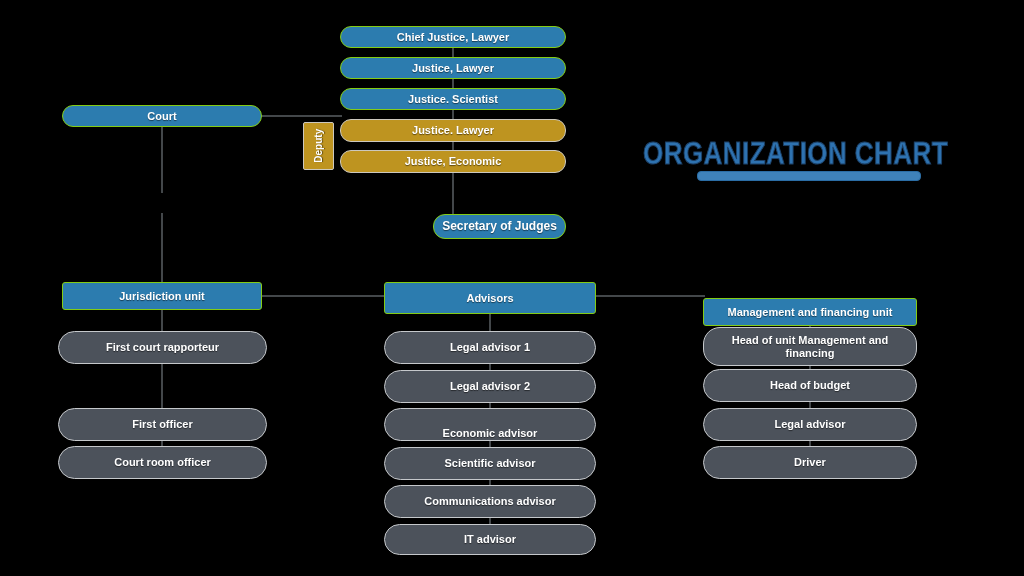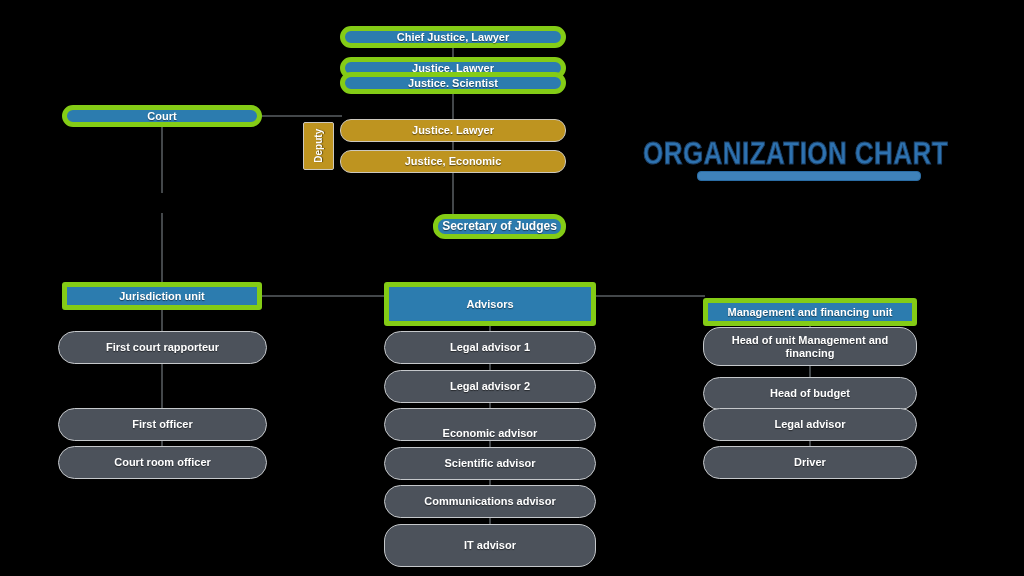--- a/index.html
+++ b/index.html
@@ -7,21 +7,21 @@
     position:relative; width:1024px; height:576px; background:#000000;
     overflow:hidden; font-family:"Liberation Sans", sans-serif;
   }
   .line { position:absolute; background:#43474a; z-index:1; }
   .node {
     position:absolute; z-index:2; box-sizing:border-box;
     display:flex; align-items:center; justify-content:center;
     color:#ffffff; font-weight:bold; font-size:11px; text-align:center;
     text-shadow:0 1px 1px rgba(0,0,0,.5); line-height:1.15;
   }
-  .blue { background:#2c7caf; border:5px solid #84cc16; }
+  .blue { background:#2c7caf; border:1px solid #84cc16; }
   .gold { background:#be9420; border:1px solid #ccc8be; }
   .gray { background:#4c525b; border:1px solid #c5c8cb; }
   .rounded { border-radius:11px; }
   .pill    { border-radius:17px; }
   .header  { border-radius:3px; }
   .small   { font-size:12px; }
   #deputy span {
     transform:rotate(-90deg); white-space:nowrap; font-size:10px;
   }
   #chart-title {
@@ -51,21 +51,21 @@
   <div class="line" style="left:161px; top:309px; width:2px; height:150px;"></div>
   <div class="line" style="left:489px; top:310px; width:2px; height:227px;"></div>
   <div class="line" style="left:809px; top:310px; width:2px; height:149px;"></div>
 
   <div class="node blue rounded" style="left:340px; top:26px; width:226px; height:22px;">
     <span>Chief Justice, Lawyer</span>
   </div>
   <div class="node blue rounded" style="left:340px; top:57px; width:226px; height:22px;">
     <span>Justice, Lawyer</span>
   </div>
-  <div class="node blue rounded" style="left:340px; top:72px; width:226px; height:22px;">
+  <div class="node blue rounded" style="left:340px; top:88px; width:226px; height:22px;">
     <span>Justice. Scientist</span>
   </div>
   <div class="node gold rounded" style="left:340px; top:119px; width:226px; height:23px;">
     <span>Justice. Lawyer</span>
   </div>
   <div class="node gold rounded" style="left:340px; top:150px; width:226px; height:23px;">
     <span>Justice, Economic</span>
   </div>
 
   <div class="node blue rounded" style="left:62px; top:105px; width:200px; height:22px;">
@@ -87,49 +87,49 @@
   <div class="node gray pill" style="left:58px; top:331px; width:209px; height:33px;">
     <span>First court rapporteur</span>
   </div>
   <div class="node gray pill" style="left:58px; top:408px; width:209px; height:33px;">
     <span>First officer</span>
   </div>
   <div class="node gray pill" style="left:58px; top:446px; width:209px; height:33px;">
     <span>Court room officer</span>
   </div>
 
-  <div class="node blue header" style="left:384px; top:282px; width:212px; height:44px;">
+  <div class="node blue header" style="left:384px; top:282px; width:212px; height:32px;">
     <span>Advisors</span>
   </div>
   <div class="node gray pill" style="left:384px; top:331px; width:212px; height:33px;">
     <span>Legal advisor 1</span>
   </div>
   <div class="node gray pill" style="left:384px; top:370px; width:212px; height:33px;align-items:center;">
     <span>Legal advisor 2</span>
   </div>
   <div class="node gray pill" style="left:384px; top:408px; width:212px; height:33px;align-items:flex-end;">
     <span>Economic advisor</span>
   </div>
   <div class="node gray pill" style="left:384px; top:447px; width:212px; height:33px;">
     <span>Scientific advisor</span>
   </div>
   <div class="node gray pill" style="left:384px; top:485px; width:212px; height:33px;">
     <span>Communications advisor</span>
   </div>
-  <div class="node gray pill" style="left:384px; top:524px; width:212px; height:43px;">
+  <div class="node gray pill" style="left:384px; top:524px; width:212px; height:31px;">
     <span>IT advisor</span>
   </div>
 
   <div class="node blue header" style="left:703px; top:282px; width:214px; height:28px;margin-top:16px;">
     <span>Management and financing unit</span>
   </div>
   <div class="node gray pill" style="left:703px; top:327px; width:214px; height:39px; padding:0 22px;">
     <span>Head of unit Management and financing</span>
   </div>
-  <div class="node gray pill" style="left:703px; top:369px; width:214px; height:33px;margin-top:8px;">
+  <div class="node gray pill" style="left:703px; top:369px; width:214px; height:33px;">
     <span>Head of budget</span>
   </div>
   <div class="node gray pill" style="left:703px; top:408px; width:214px; height:33px;">
     <span>Legal advisor</span>
   </div>
   <div class="node gray pill" style="left:703px; top:446px; width:214px; height:33px;">
     <span>Driver</span>
   </div>
 
 </div>

